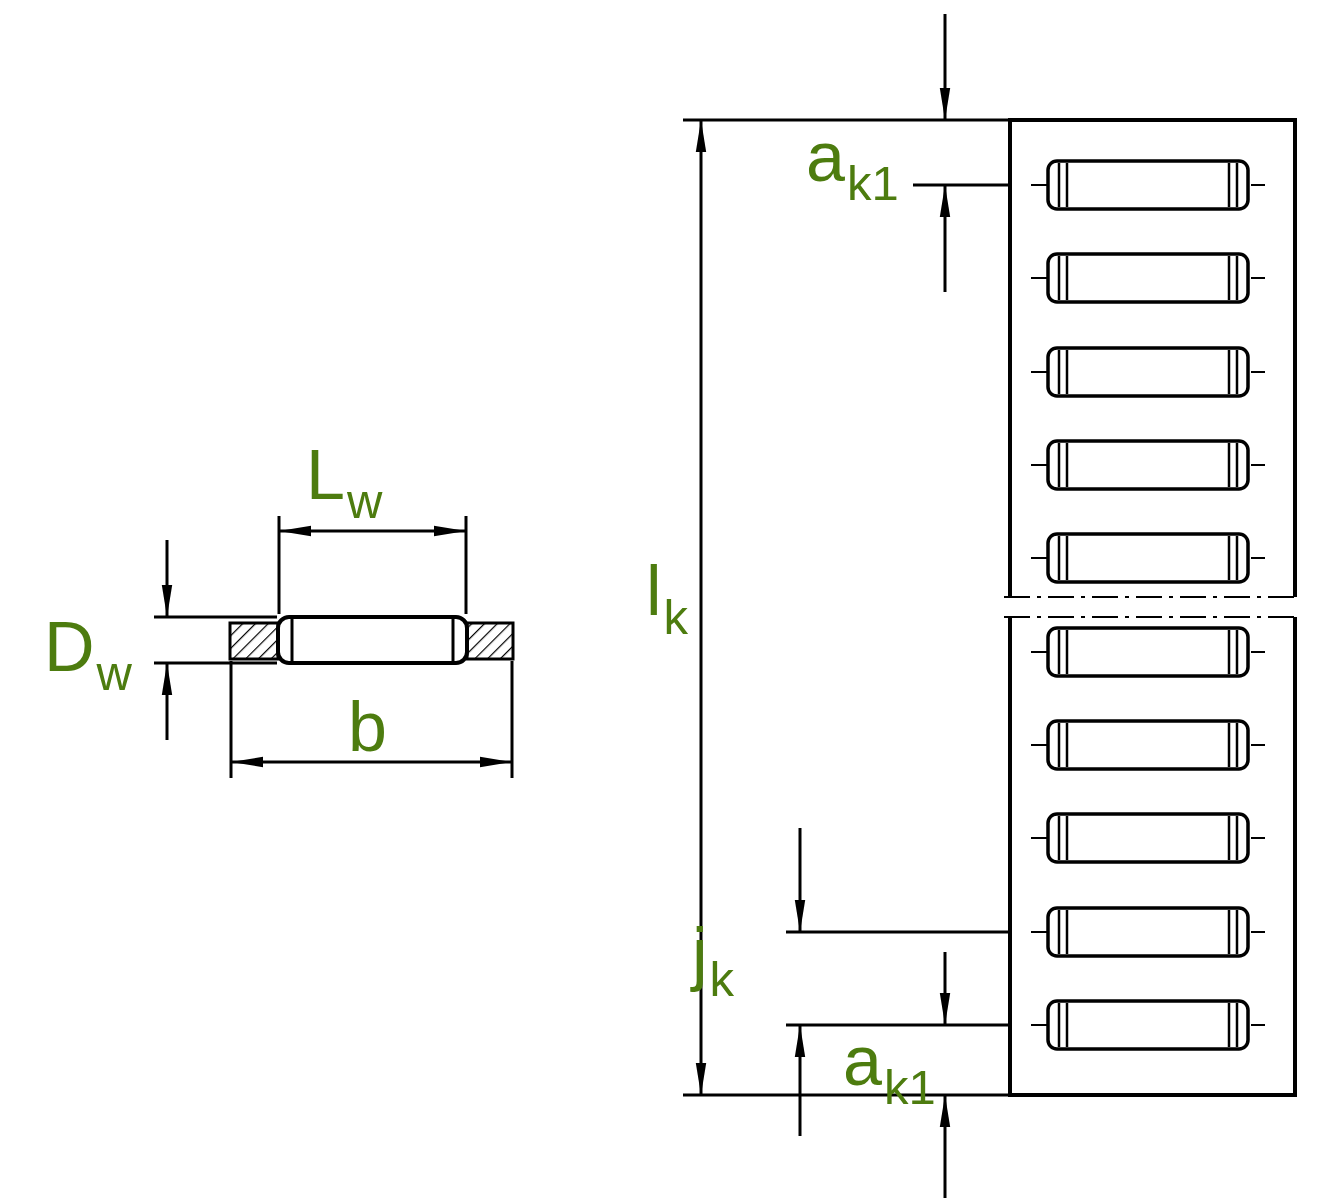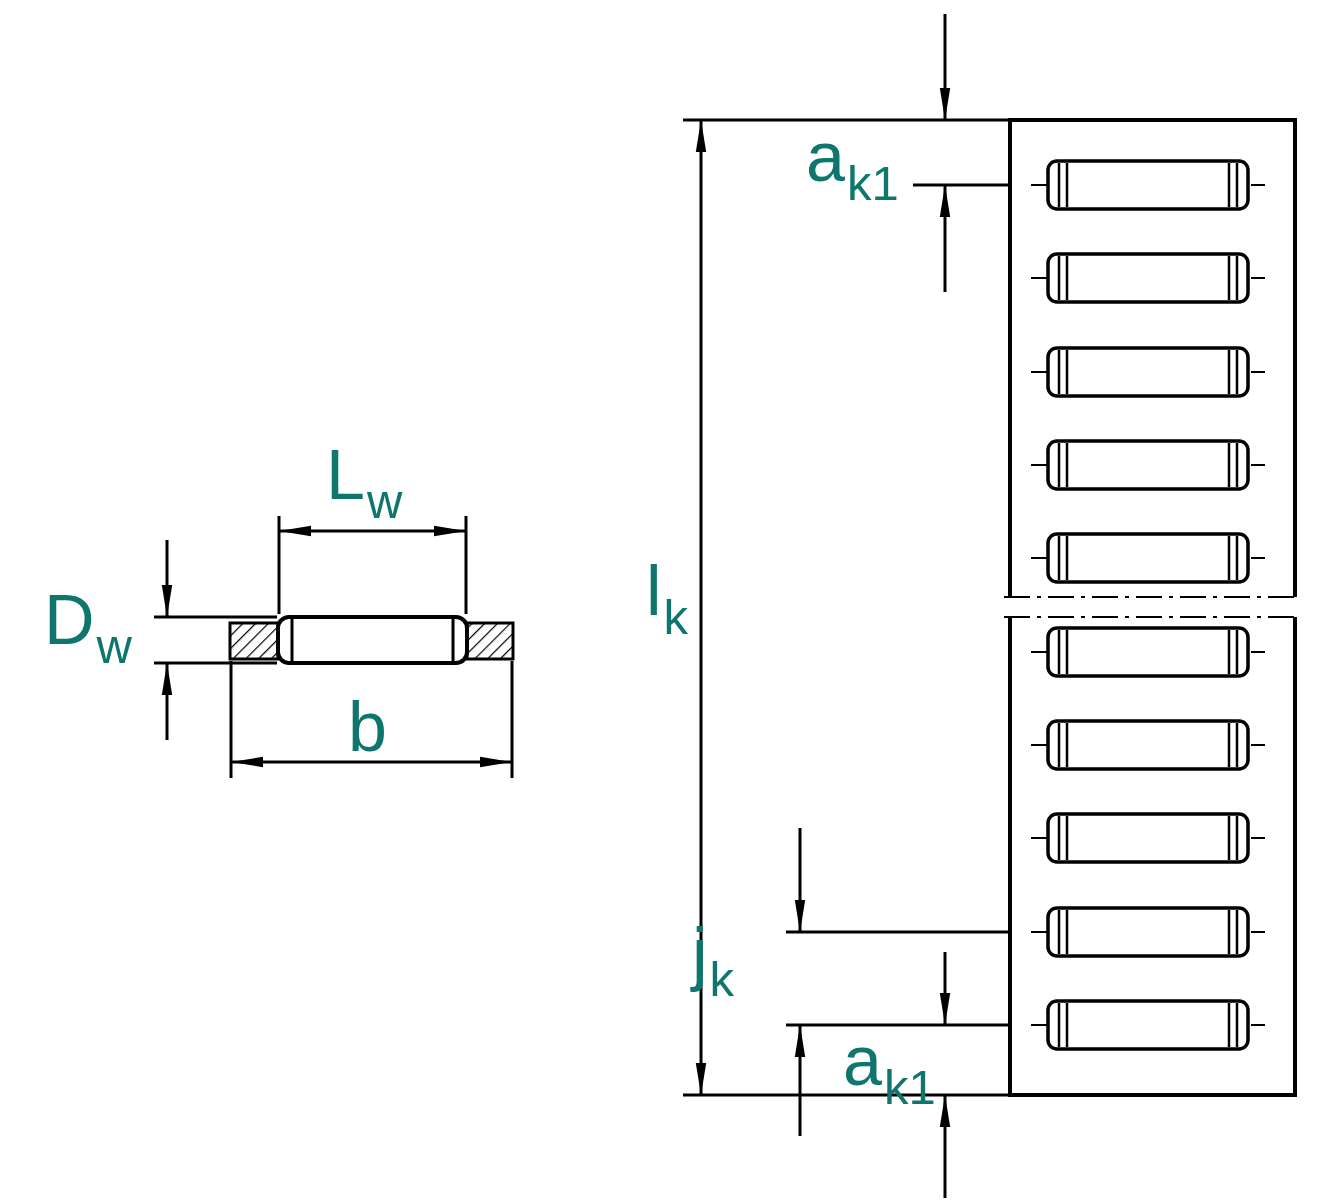--- a/index.html
+++ b/index.html
@@ -25,21 +25,21 @@
   .cage        { fill: none;    stroke: #000000; stroke-width: 4;   stroke-linejoin: miter; }
   .roller-body { fill: #ffffff; stroke: #000000; stroke-width: 3.5; }
   .roller-edge { fill: none;    stroke: #000000; stroke-width: 2.5; }
   .centerline  { fill: none;    stroke: #000000; stroke-width: 2;   stroke-dasharray: 26 7 4 7; }
   .dimline     { fill: none;    stroke: #000000; stroke-width: 3;   }
   .hatch-rect  { stroke: #000000; stroke-width: 3; }
 
   
   .dim-label {
     position: absolute;
-    color: #0f766e;
+    color: #4d7c0f;
     font-size: 70px;
     line-height: 1;
     white-space: nowrap;
     font-family: "Liberation Sans", "DejaVu Sans", sans-serif;
   }
   .dim-label .sub {
     font-size: 0.7em;
     position: relative;
     top: 0.38em;
     margin-left: 2px;
@@ -141,25 +141,25 @@
         <line x1="800" y1="1136" x2="800" y2="1025" class="dimline" marker-end="url(#arrow)"></line>
       </g>
 
       <g>
         <line x1="945" y1="952" x2="945" y2="1025" class="dimline" marker-end="url(#arrow)"></line>
         <line x1="945" y1="1198" x2="945" y2="1095" class="dimline" marker-end="url(#arrow)"></line>
       </g>
     </g>
   </svg>
 
-  <div class="dim-label" style="left:326px; top:440px">
+  <div class="dim-label" style="left:306px; top:440px">
     <span class="base">L</span><span class="sub">w</span>
   </div>
 
-  <div class="dim-label" style="left:44px; top:585px">
+  <div class="dim-label" style="left:44px; top:612px">
     <span class="base">D</span><span class="sub">w</span>
   </div>
 
   <div class="dim-label" style="left:348px; top:692px">
     <span class="base">b</span><span class="sub"></span>
   </div>
 
   <div class="dim-label" style="left:646px; top:556px">
     <span class="base">l</span><span class="sub">k</span>
   </div>

